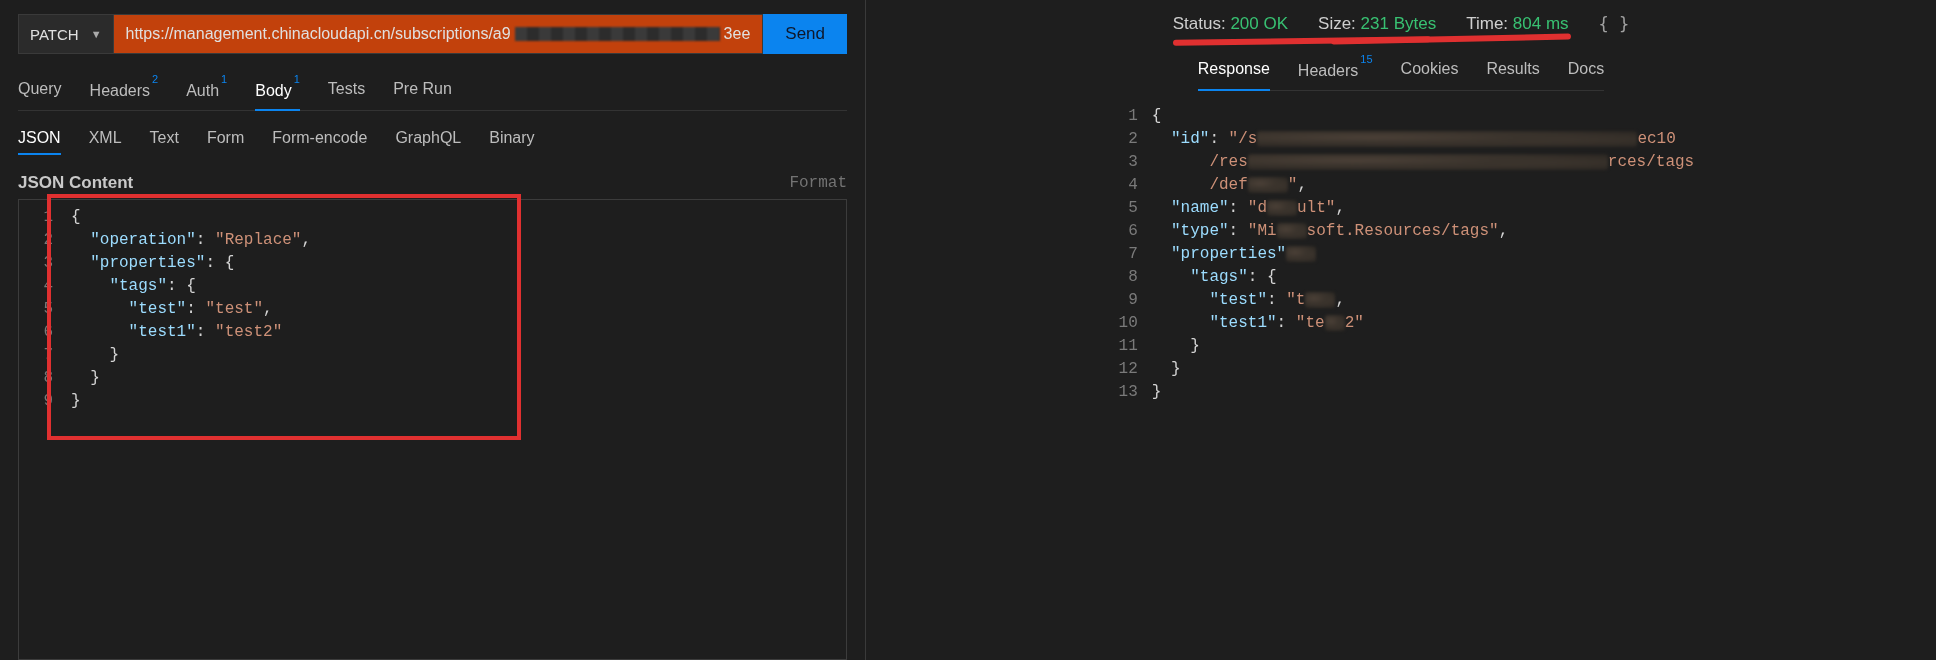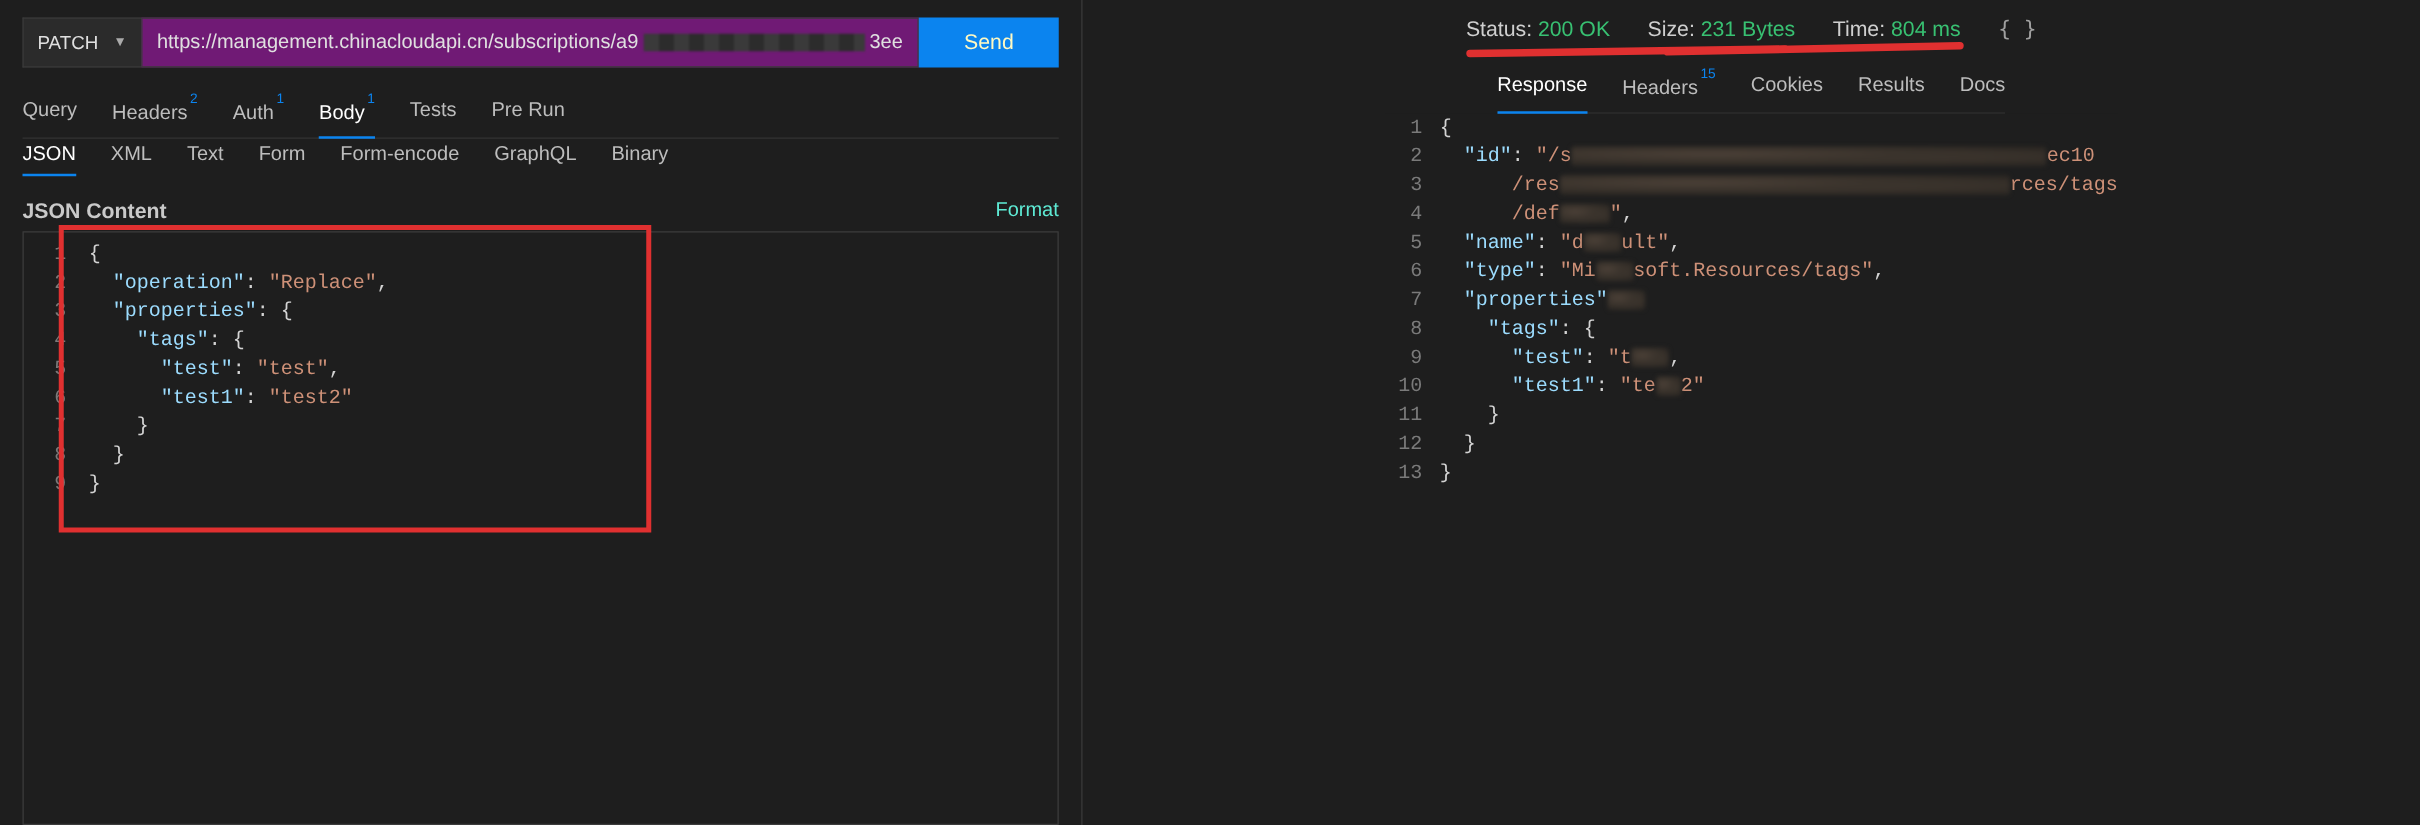--- a/index.html
+++ b/index.html
@@ -18,49 +18,49 @@
 
   
   .req-bar { display: flex; align-items: stretch; gap: 0; margin-bottom: 20px; }
   .method {
     display: flex; align-items: center; gap: 12px;
     background: #2b2b2b; border: 1px solid #3a3a3a; border-right: none;
     padding: 0 11px; height: 40px; color: #e0e0e0; font-size: 15px;
   }
   .method .chev { font-size: 11px; color: #aaa; }
   .url {
-    flex: 1; background: #701a75; border: 1px solid #3a3a3a;
+    flex: 1; background: #c2410c; border: 1px solid #3a3a3a;
     height: 40px; color: #e0e0e0; font-size: 16px; padding: 0 12px; outline: none;
   }
   .redact {
     display: inline-block; height: 14px; vertical-align: middle;
     background: repeating-linear-gradient(90deg,#3a3a3a 0 12px,#2c2c2c 12px 24px);
     filter: blur(1px);
   }
   .send {
-    background: #0b84ef; color: #fef9c3; border: none; height: 40px; padding: 0 36px;
+    background: #0b84ef; color: #0f172a; border: none; height: 40px; padding: 0 22px;
     font-size: 17px; cursor: pointer;
   }
 
   
-  .tabs { display: flex; gap: 28px; border-bottom: 1px solid #333; padding-bottom: 0; }
+  .tabs { display: flex; gap: 28px; border-bottom: 1px solid #333; padding-bottom: 0; margin-bottom: 14px; }
   .tab { padding: 6px 0 10px 0; color: #bdbdbd; cursor: pointer; font-size: 16px; position: relative; }
   .tab.active { color: #ffffff; }
   .tab.active::after { content:""; position:absolute; left:0; right:0; bottom:-1px; height:2px; background:#0b84ef; }
   .tab sup { color:#0b84ef; font-size:11px; margin-left:2px; top:-7px; position:relative; }
 
   
   .subtabs { display: flex; gap: 28px; margin-bottom: 18px; }
   .subtab { color:#bdbdbd; font-size:16px; cursor:pointer; padding:4px 0 8px 0; position:relative; }
   .subtab.active { color:#fff;text-align:center; }
   .subtab.active::after { content:""; position:absolute; left:0; right:0; bottom:0; height:2px; background:#0b84ef; }
 
   .content-header { display:flex; justify-content:space-between; align-items:center; margin-bottom:6px; }
   .content-header .lbl { color:#c9c9c9; font-size:17px; font-weight:700; }
-  .content-header .fmt { color:#5eead4; font-size:16px; cursor:pointer; }
+  .content-header .fmt { color:#737373; font-size:16px; cursor:pointer;font-family:Liberation Mono, monospace; }
 
   
   .editor-wrap { border:1px solid #3c3c3c; flex:1; min-height:0; padding:6px 0; background:#1e1e1e; position:relative; }
   .annot-box { position:absolute; border:4px solid #e03030; pointer-events:none; }
   .annot-box.req { left:28px; top:-6px; width:474px; height:246px; }
   .code { font-family: Consolas,"Courier New",monospace; font-size:16px; line-height:23px; }
   .code .row { display:flex; }
   .code .ln { width:52px; text-align:right; padding-right:18px; color:#7a7a7a; user-select:none; }
   .code .txt { white-space:pre; color:#d4d4d4; }
   .tok-key { color:#9cdcfe; }

